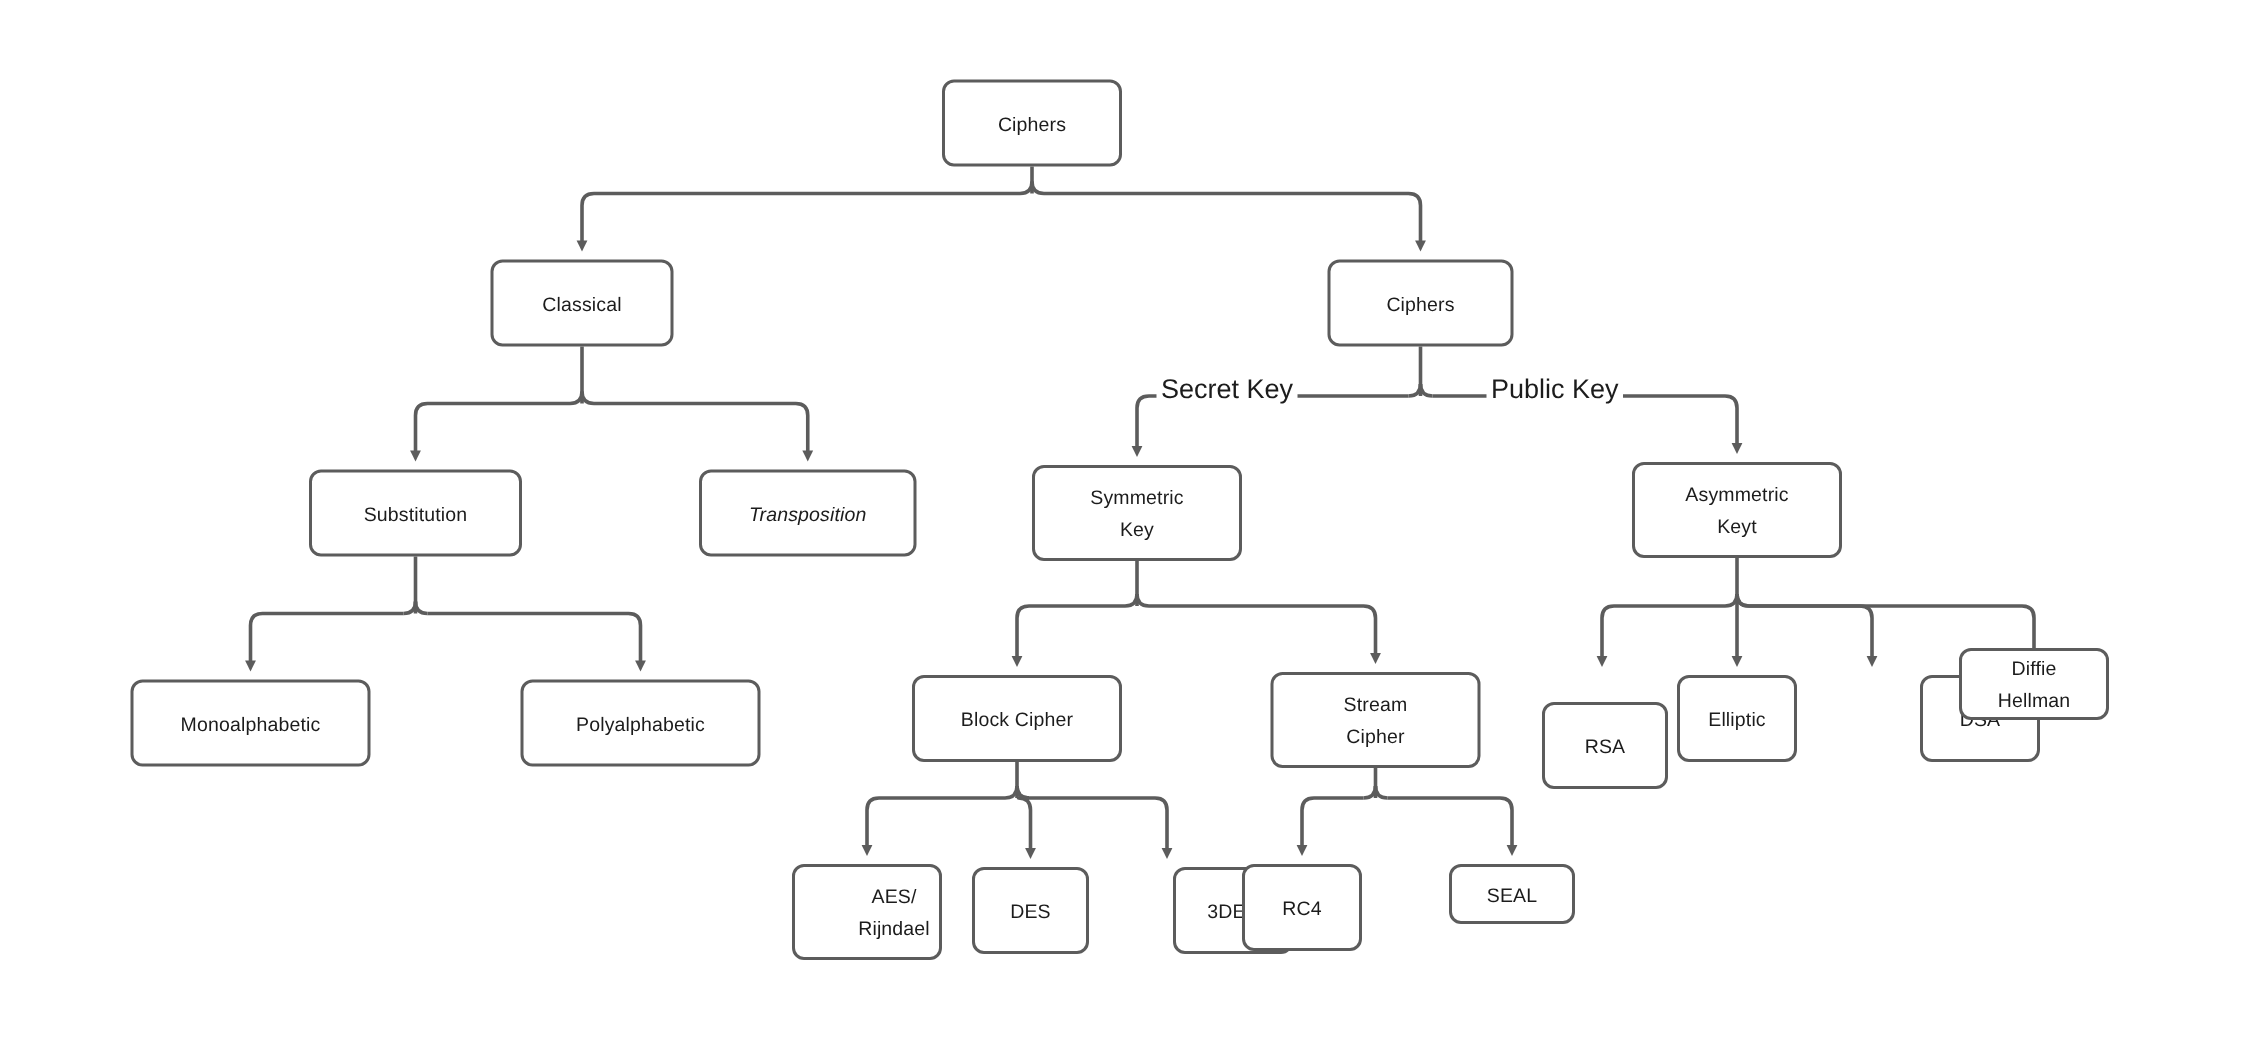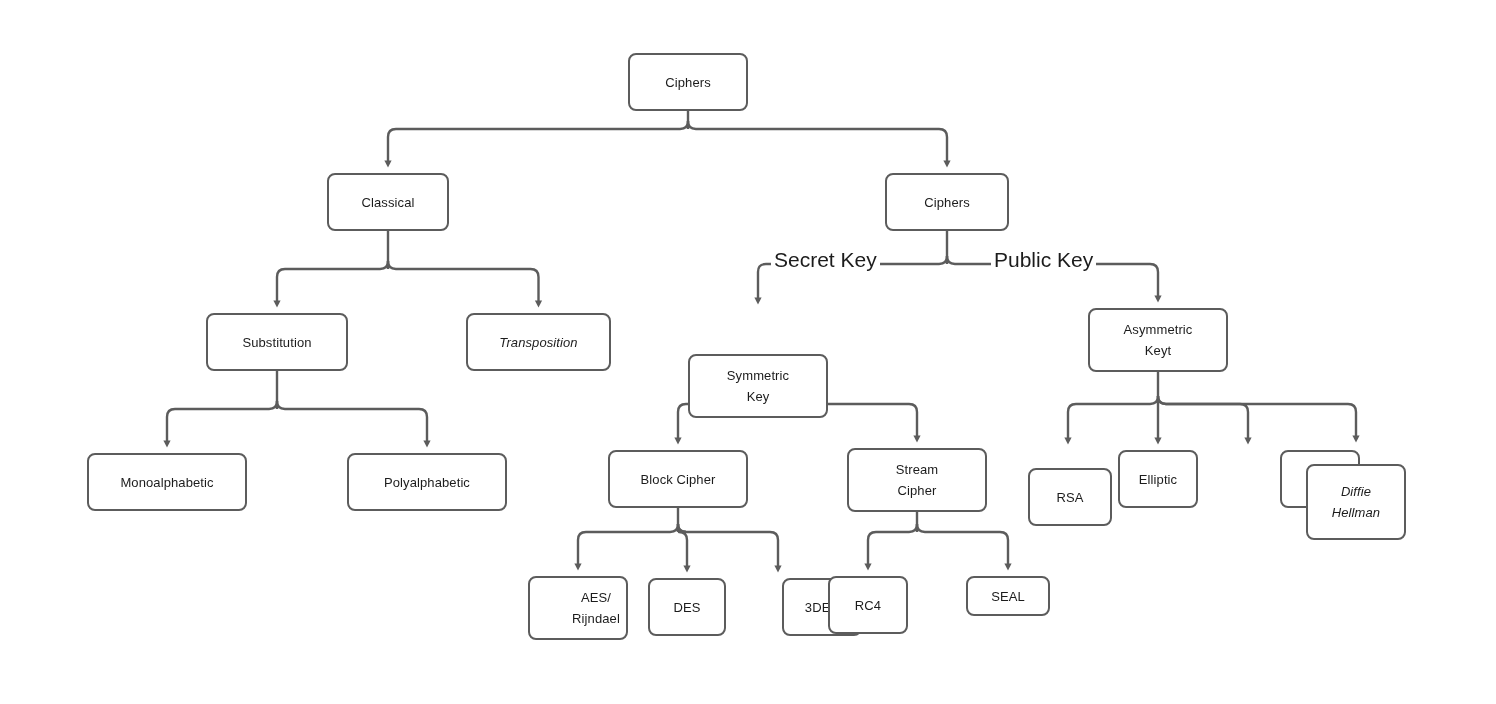--- a/index.html
+++ b/index.html
@@ -42,21 +42,21 @@
     align-items: center;
     justify-content: center;
     text-align: center;
     white-space: pre-line;
     letter-spacing: 0.1px;
   }
   .edge-label {
     position: absolute;
     color: #1c1c1c;
     font-family: "Liberation Sans", sans-serif;
-    font-size: 21px;
+    font-size: 18px;
     line-height: 19px;
     background: #ffffff;
     padding: 0 3px;
     white-space: nowrap;
   }
 </style>
 </head>
 <body>
 
 <div id="diagram-canvas">
@@ -115,33 +115,33 @@
         <path d="M925,532 L1000,532 Q1008,532 1008,540 L1008,567" marker-end="url(#arrowhead)"></path>
       </g>
   </svg>
 
   <div id="node-layer">
       <div class="node" style="left: 628px; top: 53px; width: 120px; height: 58px;">Ciphers</div>
       <div class="node" style="left: 327px; top: 173px; width: 122px; height: 58px;">Classical</div>
       <div class="node" style="left: 885px; top: 173px; width: 124px; height: 58px;">Ciphers</div>
       <div class="node" style="left: 206px; top: 313px; width: 142px; height: 58px;">Substitution</div>
       <div class="node" style="left: 466px; top: 313px; width: 145px; height: 58px; font-style: italic;">Transposition</div>
-      <div class="node" style="left: 688px; top: 310px; width: 140px; height: 64px; margin-top: 44px;">Symmetric
+      <div class="node" style="left: 688px; top: 310px; width: 140px; height: 64px;">Symmetric
 Key</div>
       <div class="node" style="left: 1088px; top: 308px; width: 140px; height: 64px;">Asymmetric
 Keyt</div>
       <div class="node" style="left: 87px; top: 453px; width: 160px; height: 58px;">Monoalphabetic</div>
       <div class="node" style="left: 347px; top: 453px; width: 160px; height: 58px;">Polyalphabetic</div>
       <div class="node" style="left: 608px; top: 450px; width: 140px; height: 58px;">Block Cipher</div>
       <div class="node" style="left: 847px; top: 448px; width: 140px; height: 64px;">Stream
 Cipher</div>
       <div class="node" style="left: 1028px; top: 468px; width: 84px; height: 58px;">RSA</div>
       <div class="node" style="left: 1118px; top: 450px; width: 80px; height: 58px;">Elliptic</div>
       <div class="node" style="left: 1280px; top: 450px; width: 80px; height: 58px;">DSA</div>
-      <div class="node" style="left: 1306px; top: 464px; width: 100px; height: 76px; font-style: italic;">Diffie
+      <div class="node" style="left: 1306px; top: 432px; width: 100px; height: 48px;">Diffie
 Hellman</div>
       <div class="node" style="left: 528px; top: 576px; width: 100px; height: 64px; padding-left: 36px;">AES/
 Rijndael</div>
       <div class="node" style="left: 648px; top: 578px; width: 78px; height: 58px;">DES</div>
       <div class="node" style="left: 738px; top: 578px; width: 80px; height: 58px; margin-left: 44px;">3DES</div>
       <div class="node" style="left: 828px; top: 576px; width: 80px; height: 58px;">RC4</div>
       <div class="node" style="left: 966px; top: 576px; width: 84px; height: 40px;">SEAL</div>
     </div>
   <div id="label-layer">
       <div class="edge-label" style="left: 771px; top: 250px;">Secret Key</div>

